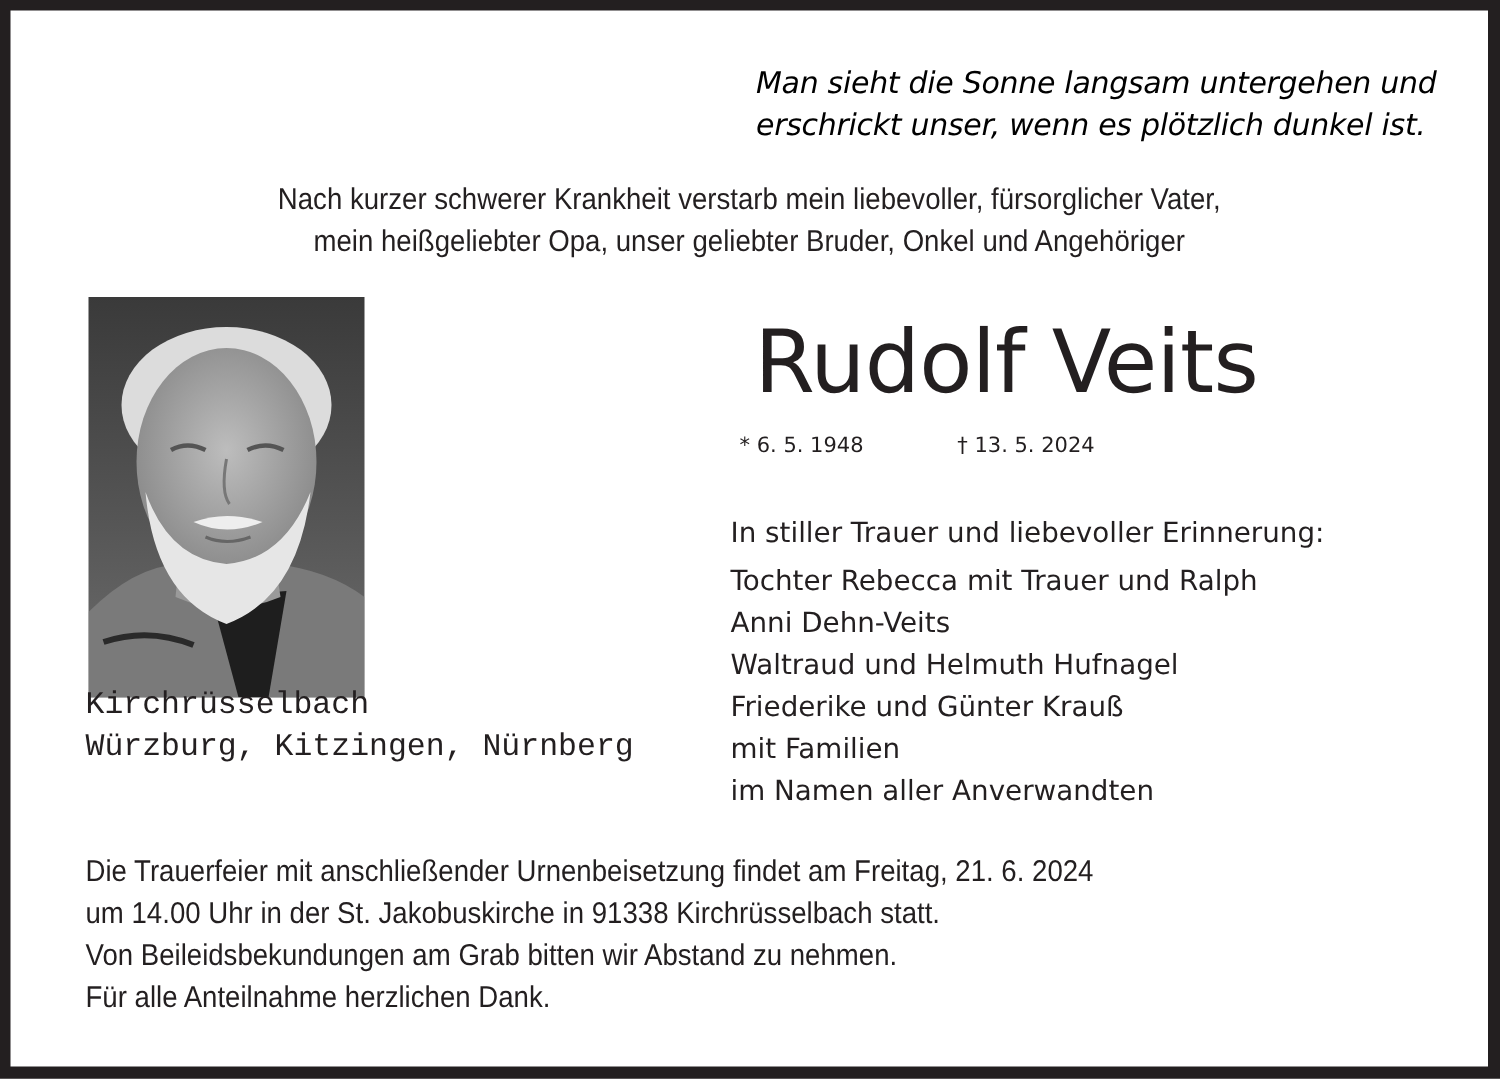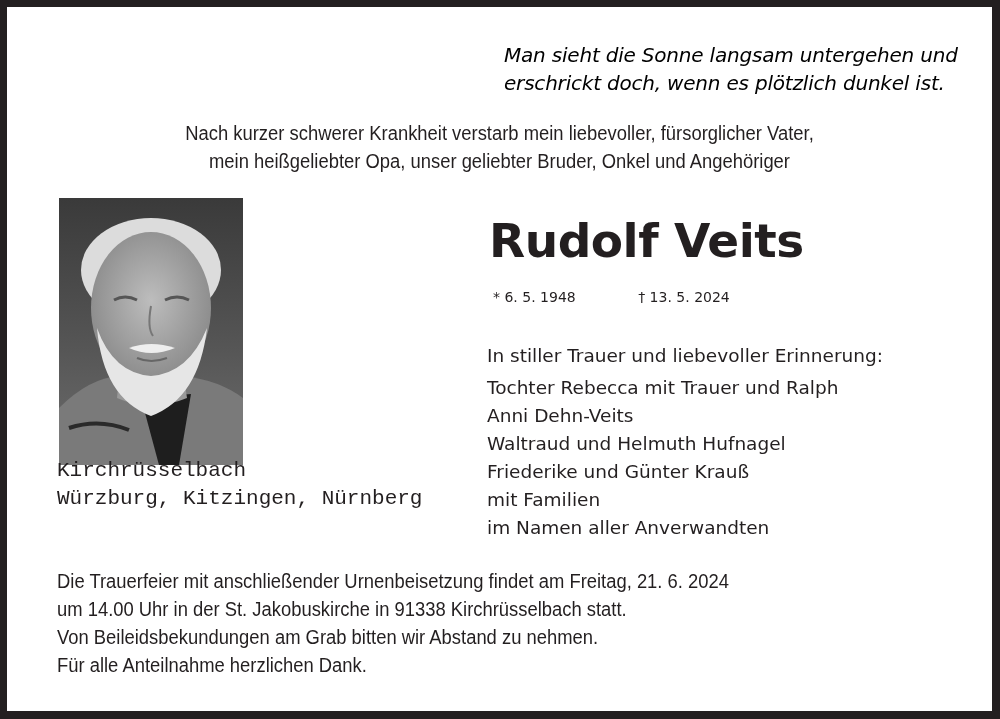--- a/index.html
+++ b/index.html
@@ -47,27 +47,27 @@
     .photo {
       left: 52px;
       top: 191px;
       width: 184px;
       height: 267px;
       background: linear-gradient(180deg, #3a3a3a 0%, #555 55%, #6e6e6e 100%);
       overflow: hidden;
     }
     .photo svg { display: block; }
     .name {
-      left: 482px;
+      left: 496px;
       top: 205px;
-      font-size: 47px;
+      font-size: 58px;
       line-height: 58px;
       letter-spacing: -0.5px;
       white-space: nowrap;
-      font-weight: 700;
+      font-weight: 400;
     }
     .dates {
       left: 486px;
       top: 277px;
       font-size: 14px;
       line-height: 26px;
       white-space: nowrap;
     }
     .dates .death { margin-left: 58px; }
     .mourning-intro {
@@ -105,21 +105,21 @@
     }
     .service div { height: 28px; }
   </style>
 </head>
 <body>
 
 <div class="page">
 
   <div class="abs motto">
     <div>Man sieht die Sonne langsam untergehen und</div>
-    <div>erschrickt doch, wenn es plötzlich dunkel ist.</div>
+    <div>erschrickt unser, wenn es plötzlich dunkel ist.</div>
   </div>
 
   <div class="abs intro">
     <div>Nach kurzer schwerer Krankheit verstarb mein liebevoller, fürsorglicher Vater,</div>
     <div>mein heißgeliebter Opa, unser geliebter Bruder, Onkel und Angehöriger</div>
   </div>
 
   <div class="abs photo" title="Portrait photo of an elderly man with white hair and beard">
     <svg width="184" height="267" viewBox="0 0 184 267">
       <defs>

